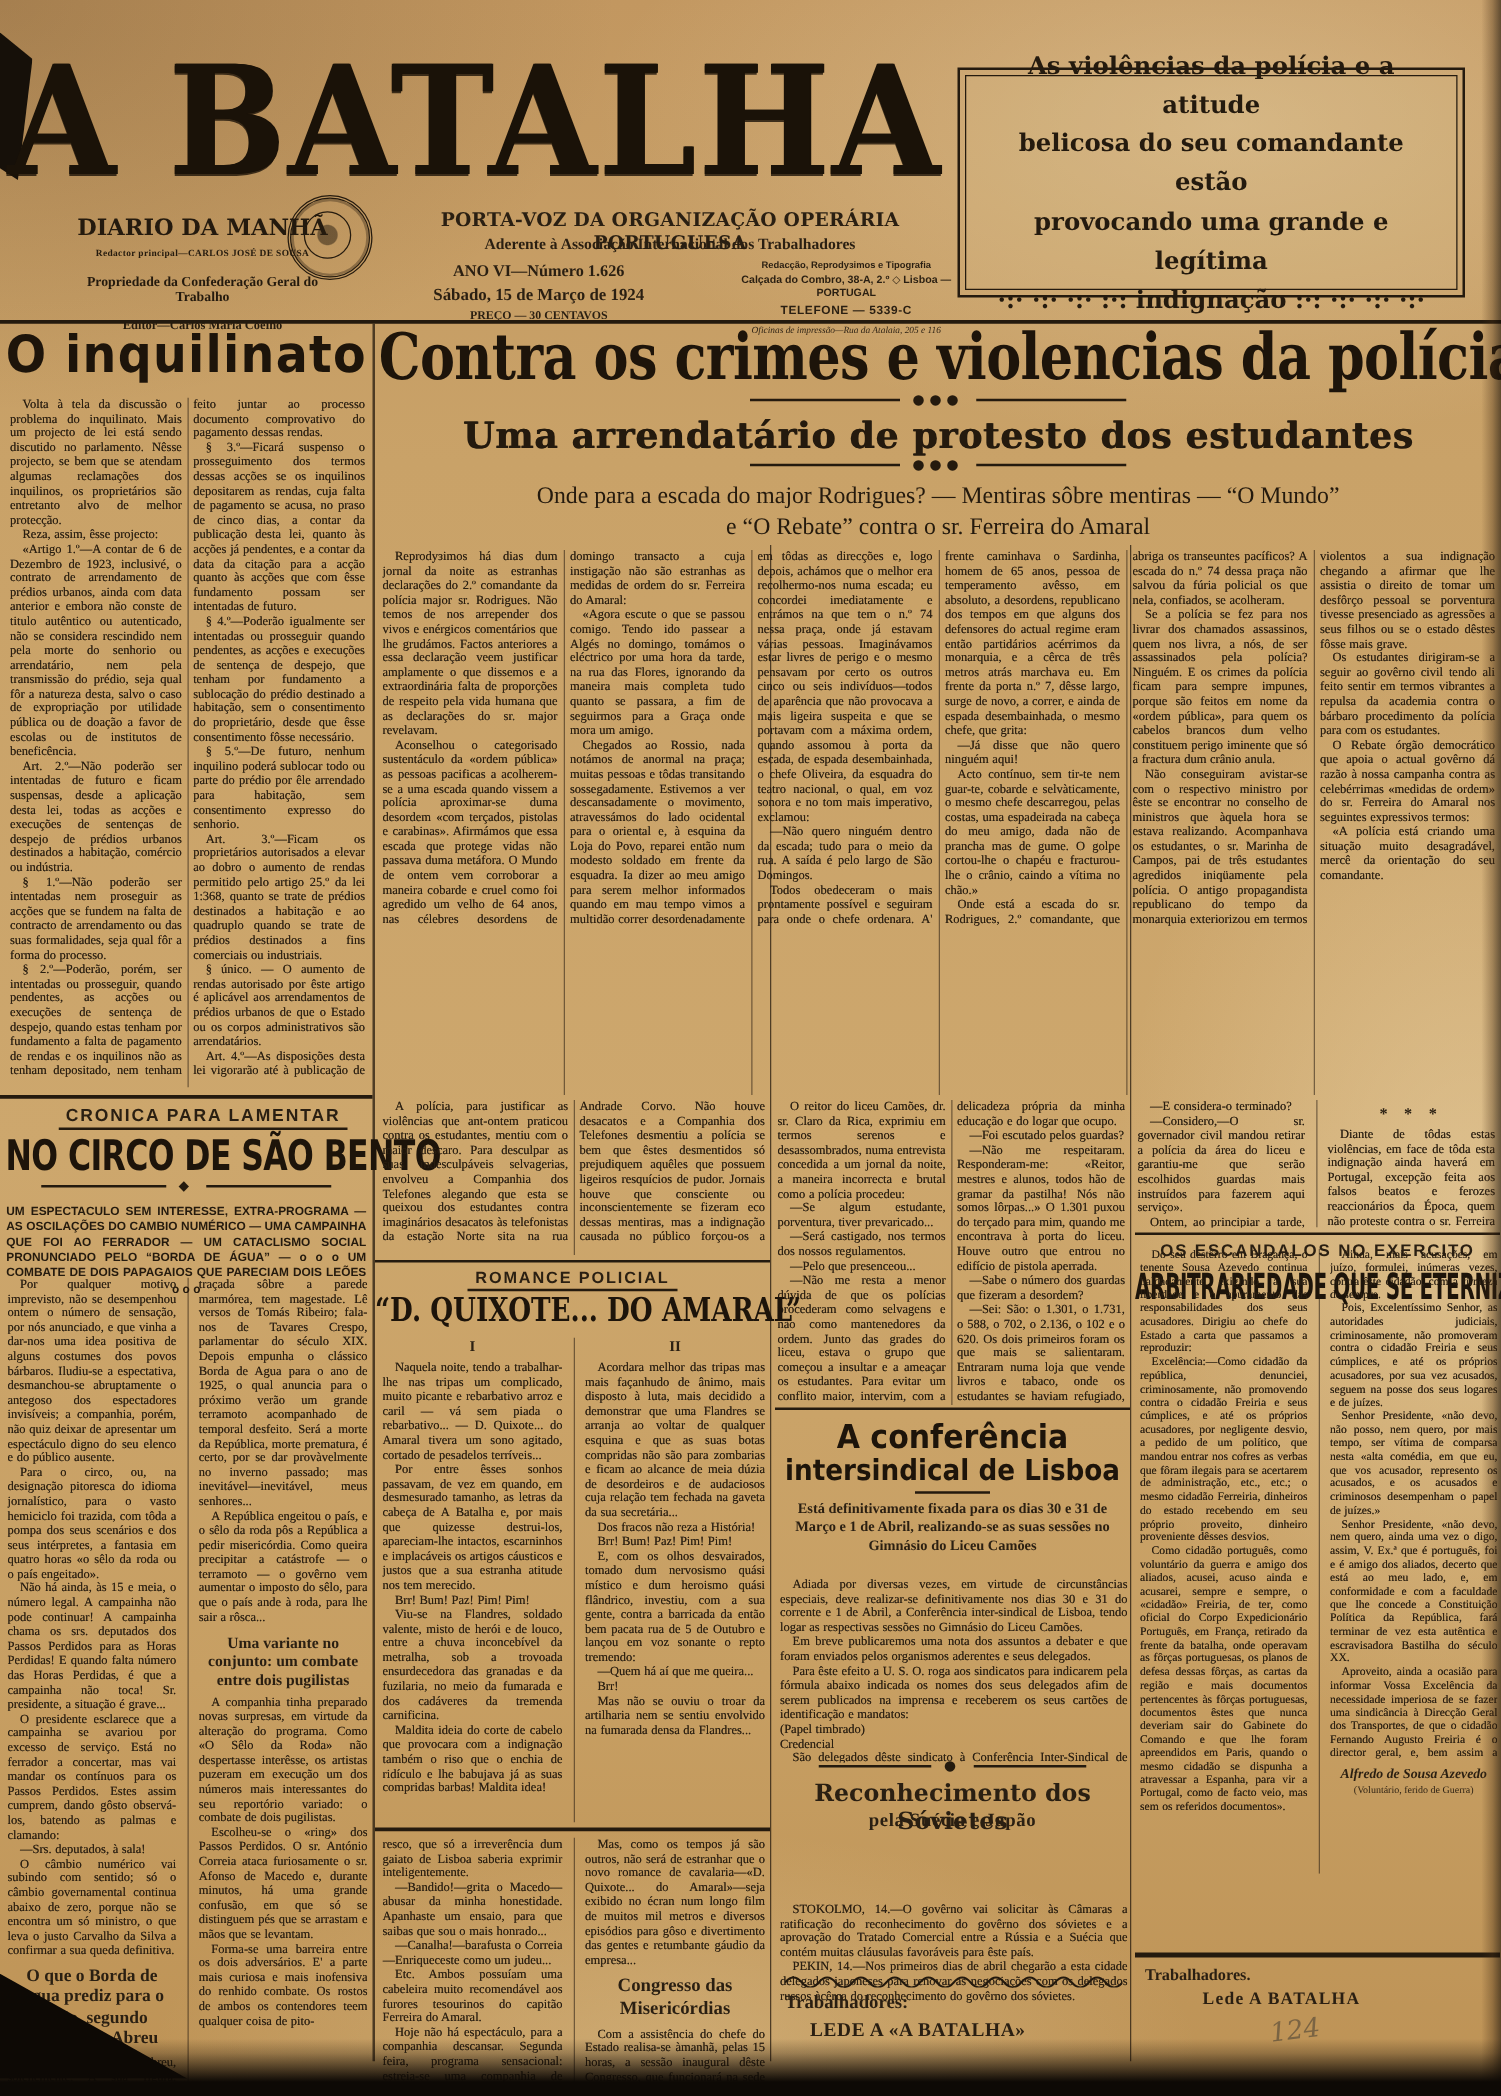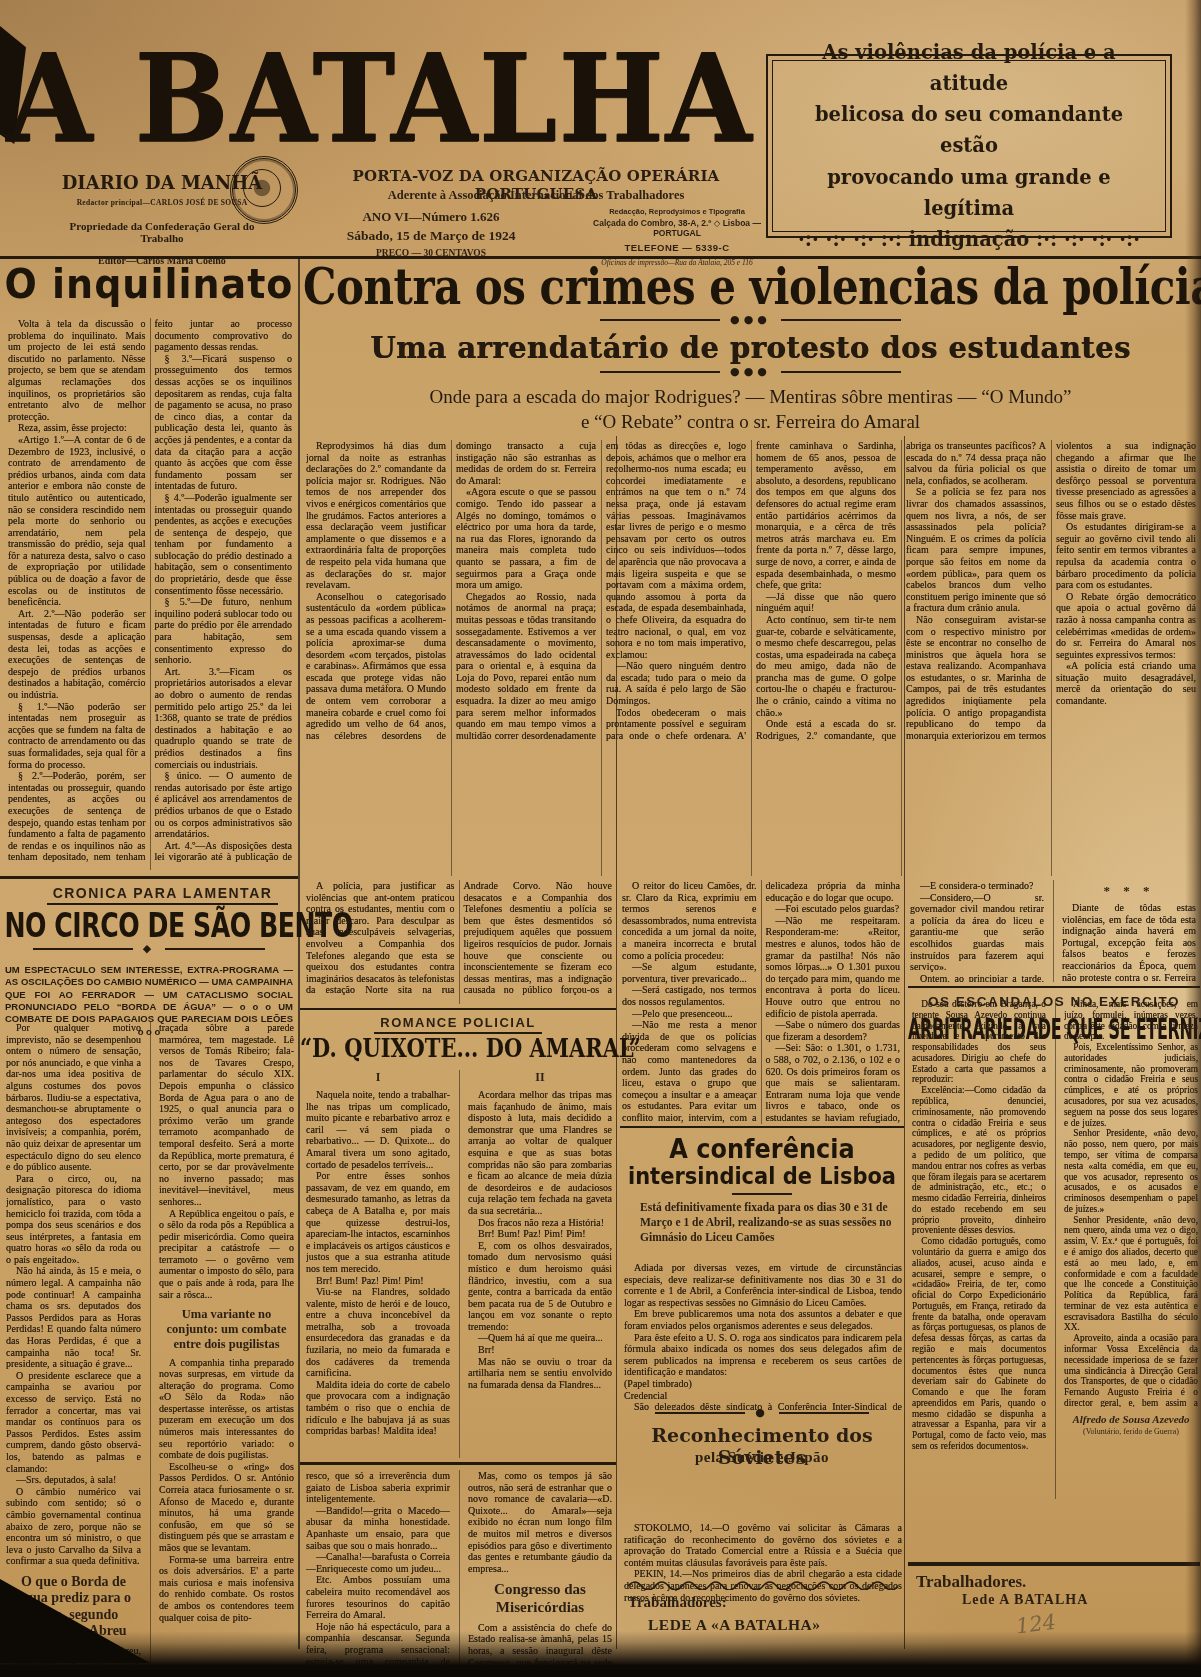--- a/index.html
+++ b/index.html
@@ -76,33 +76,33 @@
     font-weight:bold;font-size:29px;letter-spacing:.5px;color:#241a0e;text-shadow:.6px 0 0 #241a0e;}
   .police-deck{left:303px;top:384px;width:895px;text-align:center;font-size:19px;line-height:1.32;
     white-space:pre-line;color:#241a0e;}
   
   .rom-title{left:300px;top:1032px;width:316px;text-align:center;font-family:"DejaVu Serif",serif;
     font-weight:bold;font-size:21px;white-space:nowrap;transform:scaleY(1.25);transform-origin:center top;color:#1d140a;}
   .rnum{text-align:center;font-weight:bold;font-size:12px;margin-bottom:4px;white-space:normal;}
   
   .conf-t{text-align:center;font-family:"DejaVu Sans",sans-serif;font-weight:bold;color:#1d140a;
     white-space:nowrap;transform:scaleY(1.1);transform-origin:center top;}
-  .conf-sub{left:640px;top:1200px;width:276px;text-align:left;font-weight:bold;font-size:11.5px;line-height:1.3;}
+  .conf-sub{left:624px;top:1200px;width:276px;text-align:center;font-weight:bold;font-size:11.5px;line-height:1.3;}
   .sov-title{left:620px;top:1424px;width:284px;text-align:center;font-family:"DejaVu Serif",serif;font-weight:bold;font-size:19px;}
   .sov-sub{left:620px;top:1449px;width:284px;text-align:center;font-weight:bold;font-size:15px;letter-spacing:.5px;}
   .fc1{left:628px;top:1594px;font-weight:bold;font-size:15px;}
   .fc2{left:648px;top:1616px;font-weight:bold;font-size:15.5px;letter-spacing:.5px;}
   
   .sc-kicker{left:908px;top:992px;width:292px;text-align:center;}
   .sc-title{left:908px;top:1012px;width:292px;text-align:center;font-family:"DejaVu Sans",sans-serif;
     font-weight:bold;font-size:16px;letter-spacing:-.3px;white-space:nowrap;
     transform:scale(1,1.8);transform-origin:center top;color:#1d140a;}
   .sig-name{text-align:center;font-weight:bold;font-style:italic;font-size:11px;margin-top:6px;white-space:normal;}
   .sig-note{text-align:center;font-size:8px;margin-top:2px;white-space:normal;}
-  .fr1{left:916px;top:1572px;font-weight:bold;font-size:17px;}
+  .fr1{left:916px;top:1572px;font-weight:bold;font-size:13px;}
   .fr2{left:962px;top:1592px;font-weight:bold;font-size:14px;letter-spacing:1px;}
   .stars{text-align:center;font-weight:bold;font-size:13px;letter-spacing:5px;margin:3px 0;white-space:normal;}
   .pencil{left:1016px;top:1612px;font-style:italic;font-size:21px;color:#6f5c40;
     transform:rotate(-7deg);opacity:.85;font-family:"DejaVu Serif",serif;}
   
   .edge-right{right:0;top:0;width:16px;height:100%;
     background:linear-gradient(90deg,transparent,rgba(70,45,20,.35) 55%,rgba(22,14,7,.6));}
   .edge-bottom{left:0;bottom:0;width:100%;height:46px;
     background:linear-gradient(180deg,transparent,rgba(20,13,6,.25) 25%,#0d0905 75%);}
   .corner-bl{left:0;bottom:14px;width:150px;height:84px;background:#0d0905;

